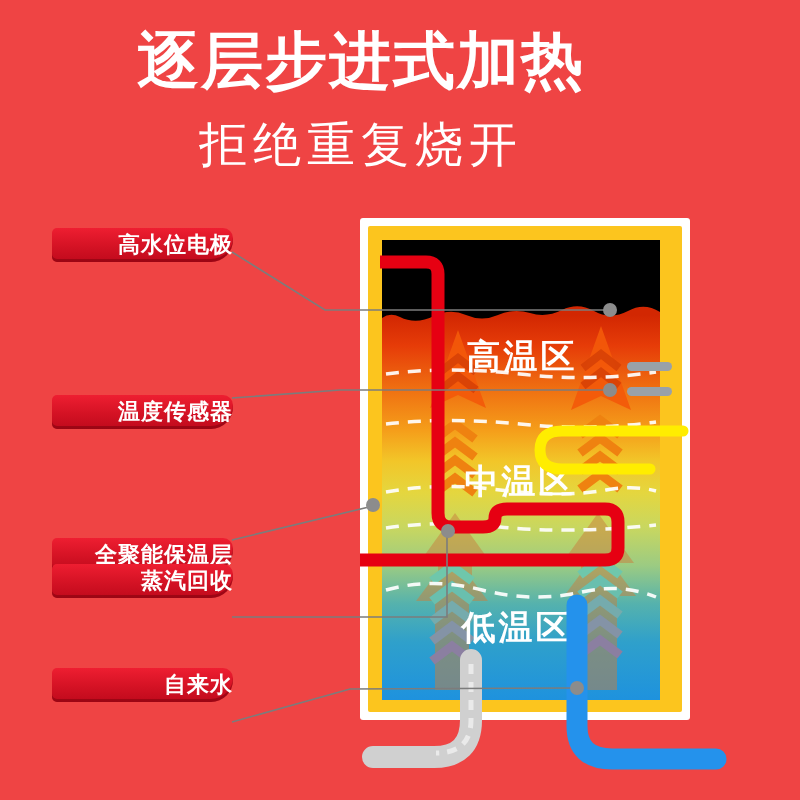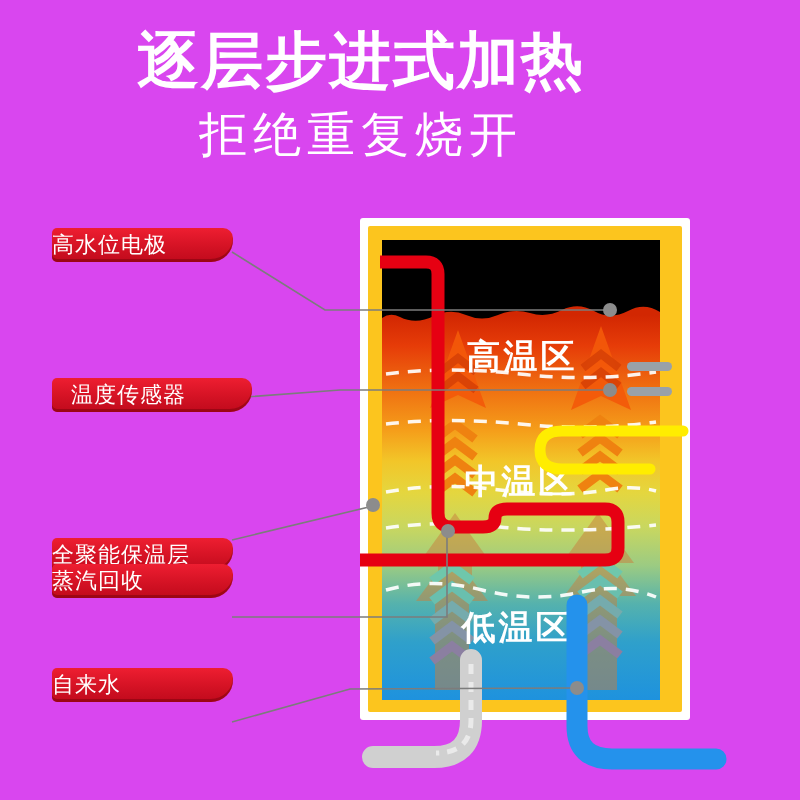--- a/index.html
+++ b/index.html
@@ -1,26 +1,26 @@
 <!DOCTYPE html>
 <html><head>
 <meta charset="utf-8">
 <style>
   html,body{margin:0;padding:0;background:#000;}
-  .stage{position:relative;width:800px;height:800px;background:#d946ef;overflow:hidden;
+  .stage{position:relative;width:800px;height:800px;background:#ef4444;overflow:hidden;
          font-family:"Liberation Sans","DejaVu Sans",sans-serif;}
   .header{position:absolute;top:26px;left:0;width:722px;text-align:center;color:#fff;}
   .title{font-size:62px;font-weight:900;letter-spacing:2px;line-height:70px;}
-  .subtitle{font-size:48px;font-weight:400;letter-spacing:6px;line-height:58px;margin-top:10px;}
+  .subtitle{font-size:48px;font-weight:400;letter-spacing:6px;line-height:58px;margin-top:20px;}
   .callout{position:absolute;left:52px;width:181px;height:34px;line-height:34px;
-           text-align:left;color:#fff;font-size:22px;font-weight:400;letter-spacing:1px;
+           text-align:right;color:#fff;font-size:22px;font-weight:700;letter-spacing:1px;
            background:linear-gradient(180deg,#ee1e31 0%,#d41224 55%,#c00a1c 100%);
            border-radius:5px 10px 22px 5px;
            box-shadow:inset 0 -3px 0 rgba(110,0,12,.45);}
-  .co1{top:228px;} .co2{top:378px;padding-left:19px;} .co3{top:522px;margin-top:16px;} .co4{top:564px;} .co5{top:668px;}
+  .co1{top:228px;} .co2{top:395px;} .co3{top:522px;margin-top:16px;} .co4{top:564px;} .co5{top:668px;}
   svg{position:absolute;top:0;left:0;}
   .zone-text{font-size:34px;font-weight:600;letter-spacing:3px;fill:#ffffff;}
 </style>
 </head>
 <body>
 
 <div class="stage">
 
   <div class="header">
     <div class="title">逐层步进式加热</div>

